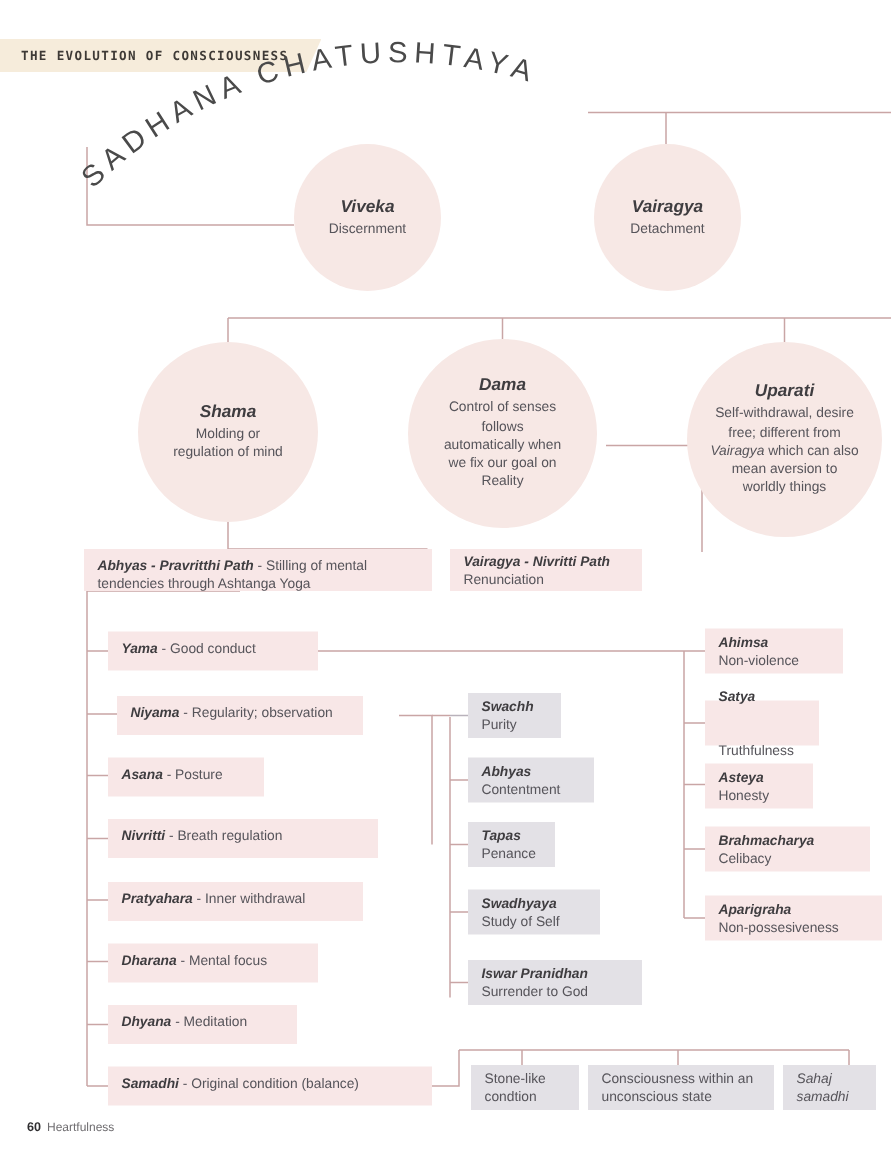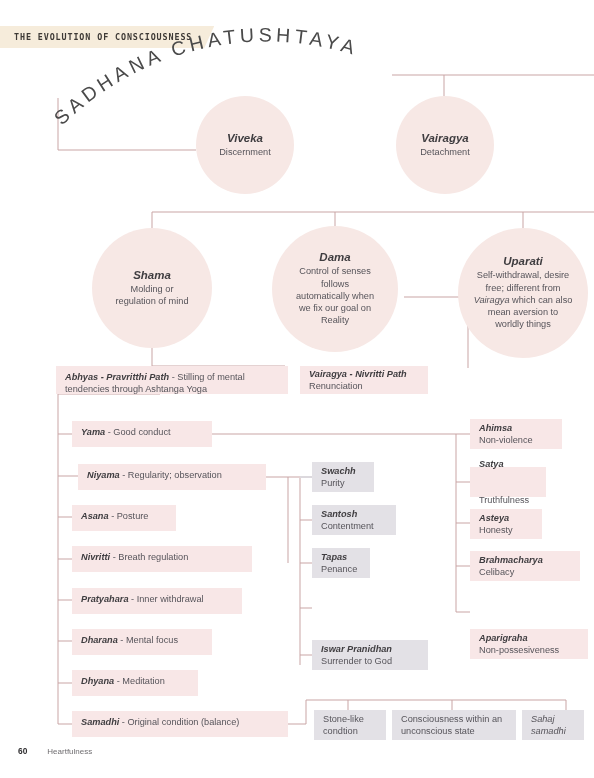--- a/index.html
+++ b/index.html
@@ -80,21 +80,21 @@
   .box.grey { background: #e3e1e6; }
   .box .b-term { font-style: italic; font-weight: 700; color: #3f3d40; }
   .box .b-desc { color: #56545a; }
   .box.inline { display: block; }
   .box.inline .b-term { display: inline; }
   .box.inline .b-desc { display: inline; text-align: right; }
 
   
   .footer {
     position: absolute; left: 18px; bottom: 22px;
-    display: flex; align-items: center; gap: 20px;
+    display: flex; align-items: center; gap: 4px;
     font-size: 8px; color: #6f6d70;
   }
   .footer .pg { font-weight: 700; color: #2f2e30; font-size: 8.4px; }
 </style>
 </head>
 <body>
 
 <div id="page">
 
   <div class="banner">
@@ -192,21 +192,21 @@
   </div>
 
   <div class="box" style="left:300px; top:366px; width:128px; height:28px;">
     <span class="b-term">Vairagya - Nivritti Path</span>
     <span class="b-desc">Renunciation</span>
   </div>
 
   <div class="box inline" style="left:72px; top:421px; width:140px; height:26px;">
     <span class="b-term">Yama</span><span class="b-desc"> - Good conduct</span>
   </div>
-  <div class="box inline" style="left:78px; top:464px; width:188px; height:26px;">
+  <div class="box inline" style="left:78px; top:464px; width:164px; height:26px;">
     <span class="b-term">Niyama</span><span class="b-desc"> - Regularity; observation</span>
   </div>
   <div class="box inline" style="left:72px; top:505px; width:104px; height:26px;">
     <span class="b-term">Asana</span><span class="b-desc"> - Posture</span>
   </div>
   <div class="box inline" style="left:72px; top:546px; width:180px; height:26px;">
     <span class="b-term">Nivritti</span><span class="b-desc"> - Breath regulation</span>
   </div>
   <div class="box inline" style="left:72px; top:588px; width:170px; height:26px;">
     <span class="b-term">Pratyahara</span><span class="b-desc"> - Inner withdrawal</span>
@@ -219,27 +219,31 @@
   </div>
   <div class="box inline" style="left:72px; top:711px; width:216px; height:26px;">
     <span class="b-term">Samadhi</span><span class="b-desc"> - Original condition (balance)</span>
   </div>
 
   <div class="box grey" style="left:312px; top:462px; width:62px; height:30px;">
     <span class="b-term">Swachh</span>
     <span class="b-desc">Purity</span>
   </div>
   <div class="box grey" style="left:312px; top:505px; width:84px; height:30px;">
-    <span class="b-term">Santosh</span>
+    <span class="b-term">Abhyas</span>
     <span class="b-desc">Contentment</span>
   </div>
   <div class="box grey" style="left:312px; top:548px; width:58px; height:30px;">
     <span class="b-term">Tapas</span>
     <span class="b-desc">Penance</span>
   </div>
+  <div class="box grey" style="left:312px; top:593px; width:88px; height:30px;">
+    <span class="b-term">Swadhyaya</span>
+    <span class="b-desc">Study of Self</span>
+  </div>
   <div class="box grey" style="left:312px; top:640px; width:116px; height:30px;">
     <span class="b-term">Iswar Pranidhan</span>
     <span class="b-desc">Surrender to God</span>
   </div>
 
   <div class="box" style="left:470px; top:419px; width:92px; height:30px;">
     <span class="b-term">Ahimsa</span>
     <span class="b-desc">Non-violence</span>
   </div>
   <div class="box" style="left:470px; top:467px; width:76px; height:30px;gap:24px;">
@@ -247,21 +251,21 @@
     <span class="b-desc">Truthfulness</span>
   </div>
   <div class="box" style="left:470px; top:509px; width:72px; height:30px;">
     <span class="b-term">Asteya</span>
     <span class="b-desc">Honesty</span>
   </div>
   <div class="box" style="left:470px; top:551px; width:110px; height:30px;">
     <span class="b-term">Brahmacharya</span>
     <span class="b-desc">Celibacy</span>
   </div>
-  <div class="box" style="left:470px; top:597px; width:118px; height:30px;margin-top:32px;">
+  <div class="box" style="left:470px; top:597px; width:118px; height:30px;">
     <span class="b-term">Aparigraha</span>
     <span class="b-desc">Non-possesiveness</span>
   </div>
 
   <div class="box grey" style="left:314px; top:710px; width:72px; height:30px;">
     <span class="b-desc">Stone-like condtion</span>
   </div>
   <div class="box grey" style="left:392px; top:710px; width:124px; height:30px;">
     <span class="b-desc">Consciousness within an unconscious state</span>
   </div>

